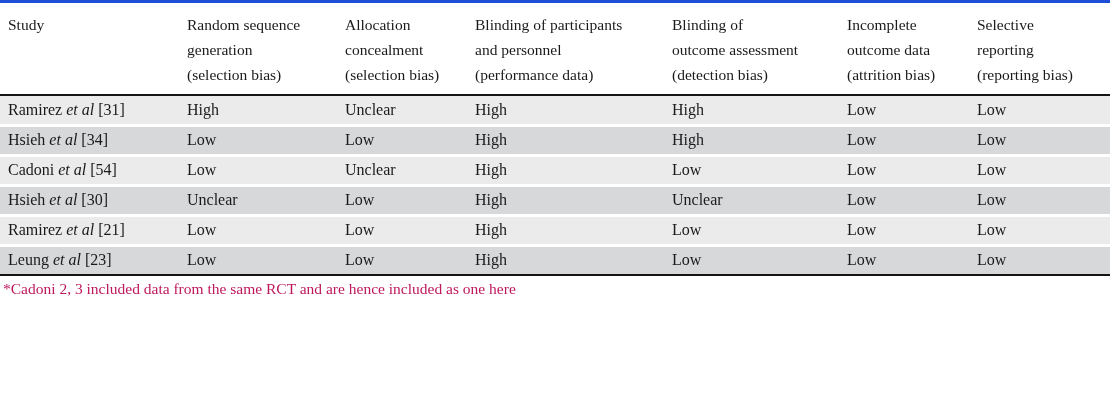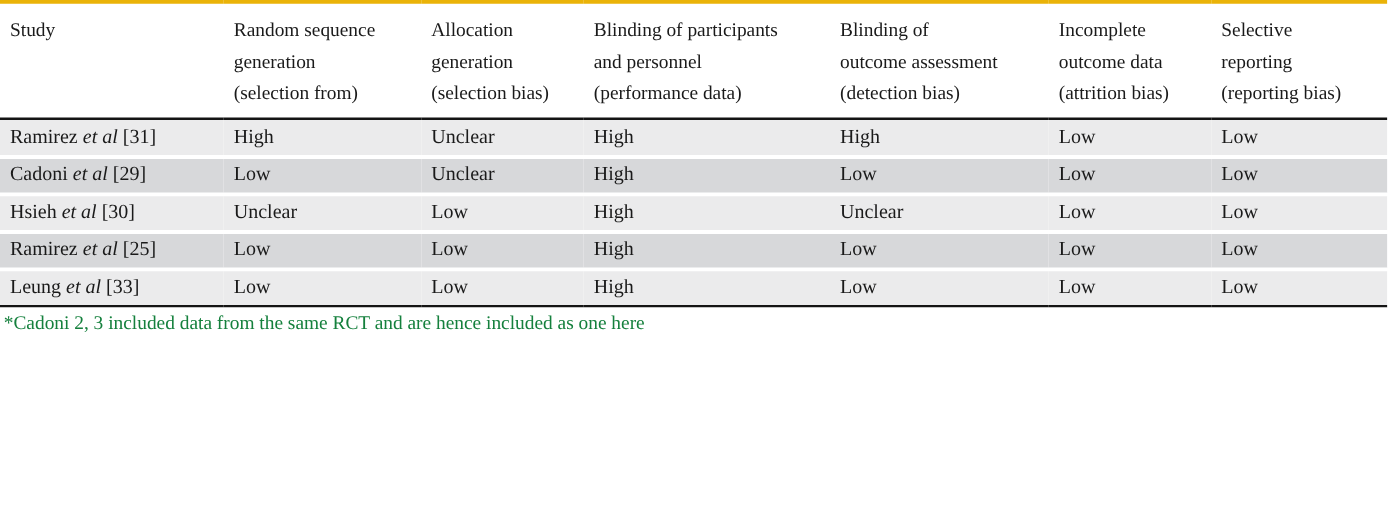--- a/index.html
+++ b/index.html
@@ -9,21 +9,21 @@
     height: 418px;
     background: #ffffff;
     font-family: "Liberation Serif", "DejaVu Serif", serif;
     color: #1a1a1a;
     overflow: hidden;
   }
   table {
     width: 1110px;
     border-collapse: collapse;
     table-layout: fixed;
-    border-top: 3px solid #eab308;
+    border-top: 3px solid #1d4ed8;
   }
   col.c1 { width: 179px; }
   col.c2 { width: 158px; }
   col.c3 { width: 130px; }
   col.c4 { width: 197px; }
   col.c5 { width: 175px; }
   col.c6 { width: 130px; }
   col.c7 { width: 141px; }
   thead th {
     background: #ffffff;
@@ -46,21 +46,21 @@
     white-space: nowrap;
   }
   tbody tr:nth-child(odd) td  { background: #ebebec; }
   tbody tr:nth-child(even) td { background: #d7d8da; }
   tbody tr + tr td { border-top: 3px solid #ffffff; }
   tbody tr:last-child td { border-bottom: 2px solid #141414; }
   td.study i { font-style: italic; }
   .footnote {
     font-size: 15.5px;
     padding: 4px 0 0 3px;
-    color: #15803d;
+    color: #be185d;
     background: #ffffff;
   }
 </style>
 </head>
 <body>
 
 <div class="page">
   <table>
     <colgroup>
       <col class="c1">
@@ -69,23 +69,23 @@
         <col class="c4">
         <col class="c5">
         <col class="c6">
         <col class="c7">
     </colgroup>
     <thead>
       <tr>
         <th>Study</th>
         <th>Random sequence
 generation
-(selection from)</th>
+(selection bias)</th>
         <th>Allocation
-generation
+concealment
 (selection bias)</th>
         <th>Blinding of participants
 and personnel
 (performance data)</th>
         <th>Blinding of
 outcome assessment
 (detection bias)</th>
         <th>Incomplete
 outcome data
 (attrition bias)</th>
@@ -98,48 +98,57 @@
       <tr>
         <td class="study"><span>Ramirez</span> <i>et al</i> <span>[31]</span></td>
         <td>High</td>
         <td>Unclear</td>
         <td>High</td>
         <td>High</td>
         <td>Low</td>
         <td>Low</td>
       </tr>
       <tr>
-        <td class="study"><span>Cadoni</span> <i>et al</i> <span>[29]</span></td>
+        <td class="study"><span>Hsieh</span> <i>et al</i> <span>[34]</span></td>
+        <td>Low</td>
+        <td>Low</td>
+        <td>High</td>
+        <td>High</td>
+        <td>Low</td>
+        <td>Low</td>
+      </tr>
+      <tr>
+        <td class="study"><span>Cadoni</span> <i>et al</i> <span>[54]</span></td>
         <td>Low</td>
         <td>Unclear</td>
         <td>High</td>
         <td>Low</td>
         <td>Low</td>
         <td>Low</td>
       </tr>
       <tr>
         <td class="study"><span>Hsieh</span> <i>et al</i> <span>[30]</span></td>
         <td>Unclear</td>
         <td>Low</td>
         <td>High</td>
         <td>Unclear</td>
         <td>Low</td>
         <td>Low</td>
       </tr>
       <tr>
-        <td class="study"><span>Ramirez</span> <i>et al</i> <span>[25]</span></td>
+        <td class="study"><span>Ramirez</span> <i>et al</i> <span>[21]</span></td>
         <td>Low</td>
         <td>Low</td>
         <td>High</td>
         <td>Low</td>
         <td>Low</td>
         <td>Low</td>
       </tr>
       <tr>
-        <td class="study"><span>Leung</span> <i>et al</i> <span>[33]</span></td>
+        <td class="study"><span>Leung</span> <i>et al</i> <span>[23]</span></td>
         <td>Low</td>
         <td>Low</td>
         <td>High</td>
         <td>Low</td>
         <td>Low</td>
         <td>Low</td>
       </tr>
     </tbody>
   </table>
   <div class="footnote">*Cadoni 2, 3 included data from the same RCT and are hence included as one here</div>

